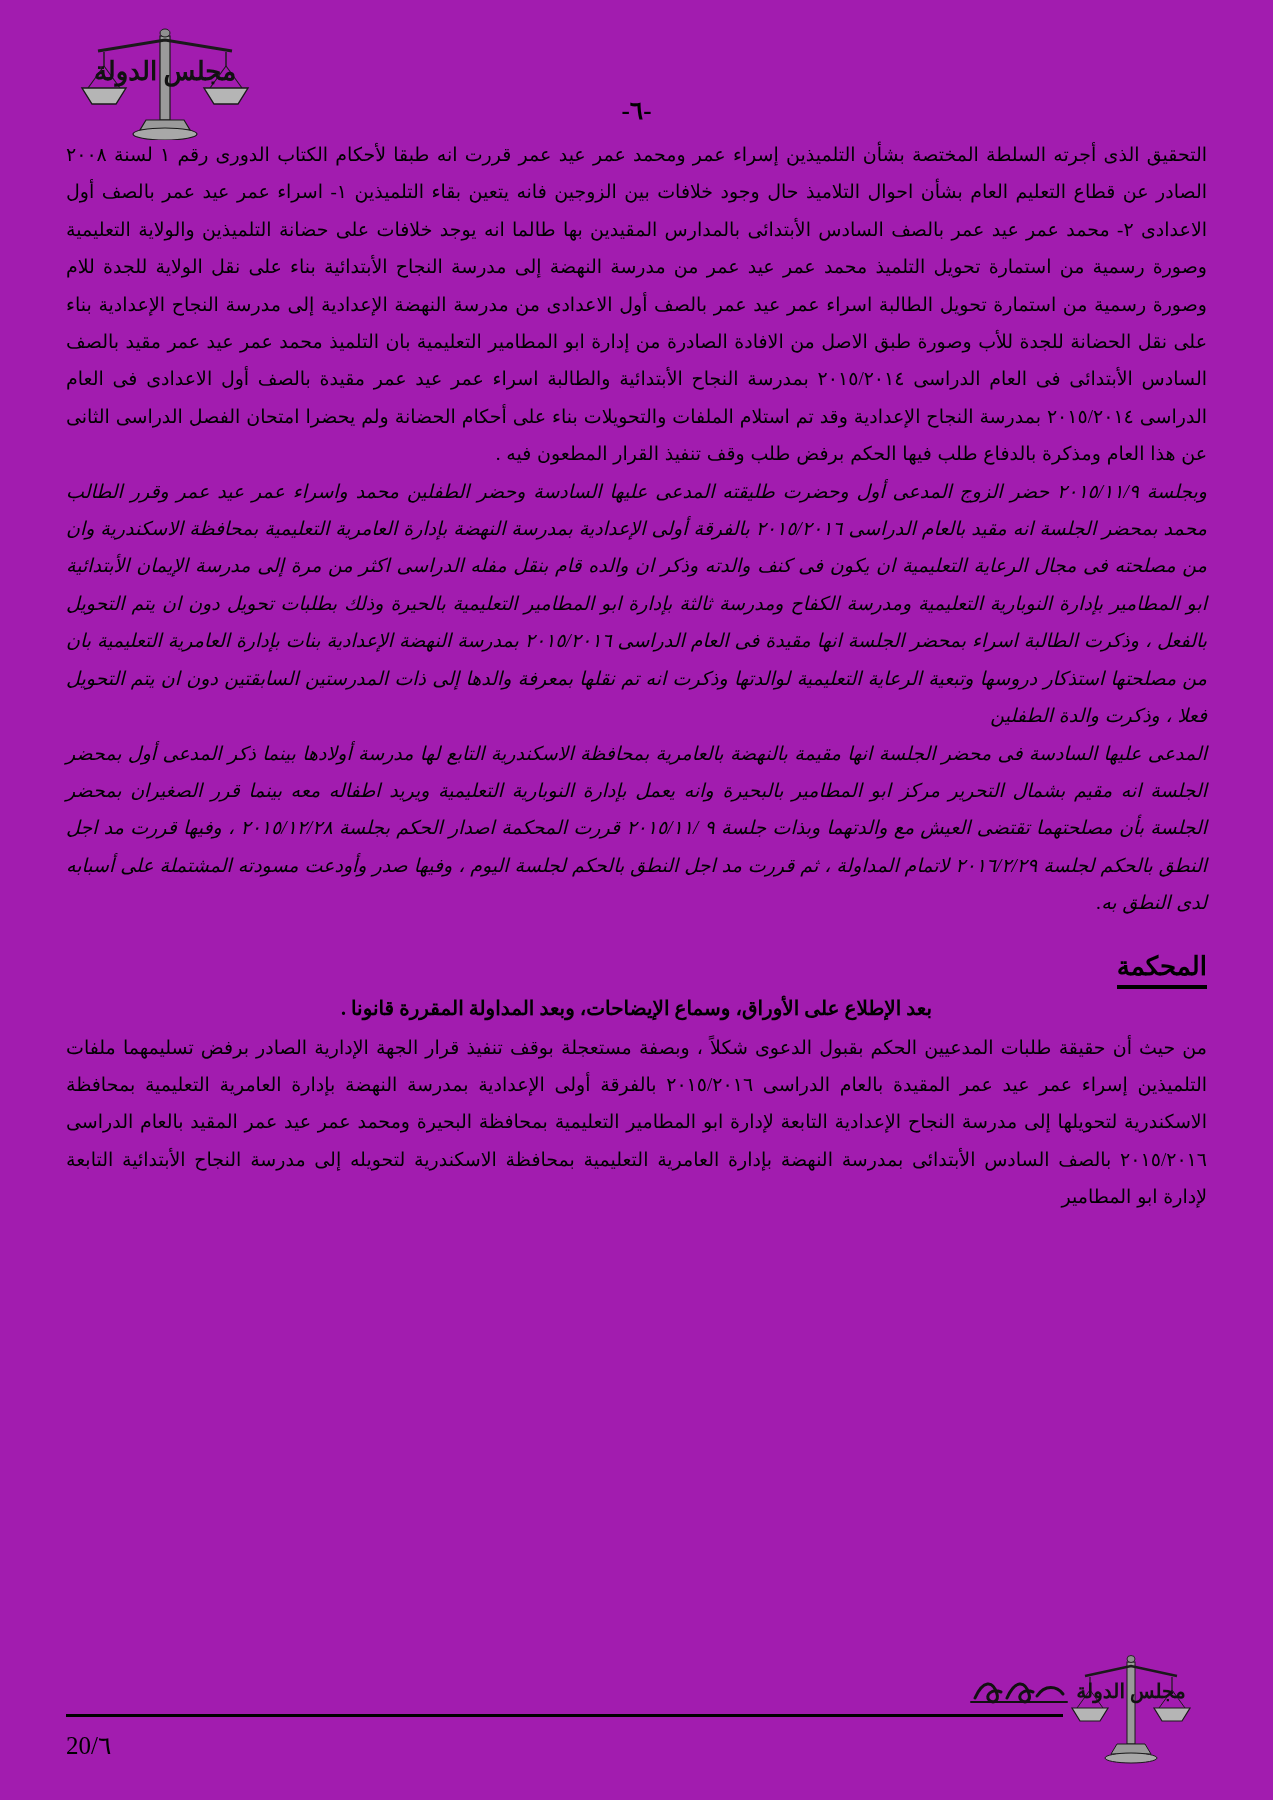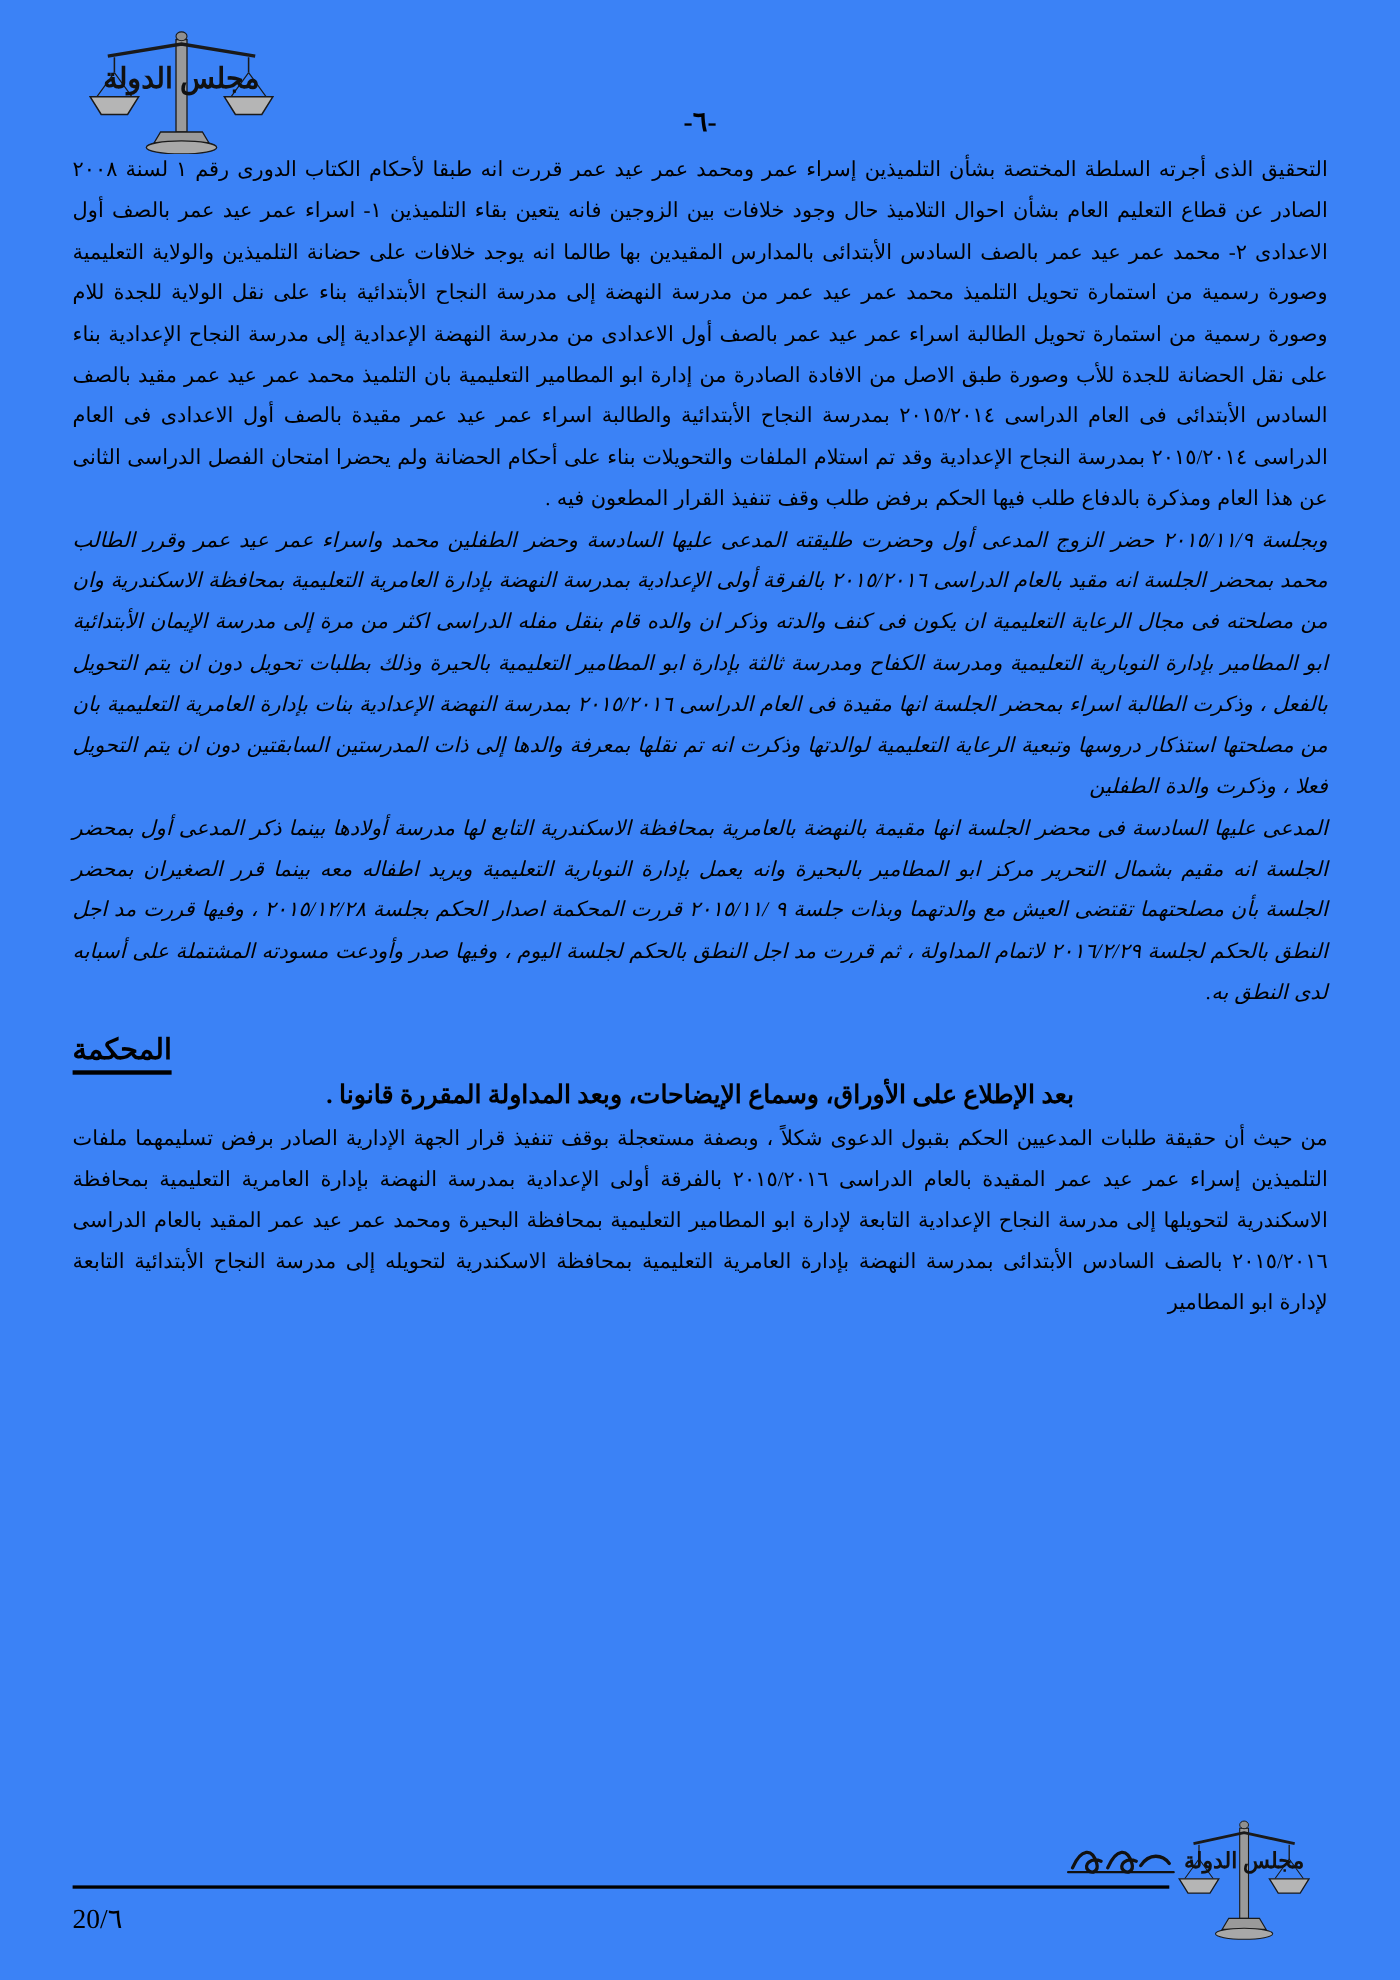--- a/index.html
+++ b/index.html
@@ -10,21 +10,21 @@
   }
   body {
     font-family: "Liberation Serif", "DejaVu Serif", serif;
     color: #000000;
   }
   .page {
     position: relative;
     width: 1273px;
     height: 1800px;
     margin: 0 auto;
-    background: #3b82f6;
+    background: #a21caf;
     overflow: hidden;
     box-sizing: border-box;
   }
 
   
   .header-logo {
     position: absolute;
     top: 18px;
     left: 72px;
     width: 186px;
@@ -60,37 +60,37 @@
     text-align-last: right;
     font-size: 19px;
     line-height: 37.4px;
     font-family: "Liberation Serif", "DejaVu Serif", serif;
     word-spacing: 1px;
   }
   p.para + p.para { margin-top: 0px; font-style: italic; }
 
   
   .court-heading-wrap {
-    text-align: left;
-    margin-top: 16px;
+    text-align: right;
+    margin-top: 28px;
     margin-bottom: 2px;
     text-decoration: underline;
   }
   .court-heading {
     display: inline-block;
     font-size: 26px;
     font-weight: 700;
     line-height: 34px;
     border-bottom: 4px solid #000;
     padding-bottom: 1px;
     font-family: "Liberation Serif", "DejaVu Serif", serif;
   }
   .court-subheading {
     text-align: center;
-    font-size: 23px;
+    font-size: 20px;
     font-weight: 700;
     line-height: 34px;
     margin-bottom: 4px;
     font-family: "Liberation Serif", "DejaVu Serif", serif;
   }
 
   
   .footer-rule {
     position: absolute;
     left: 66px;

